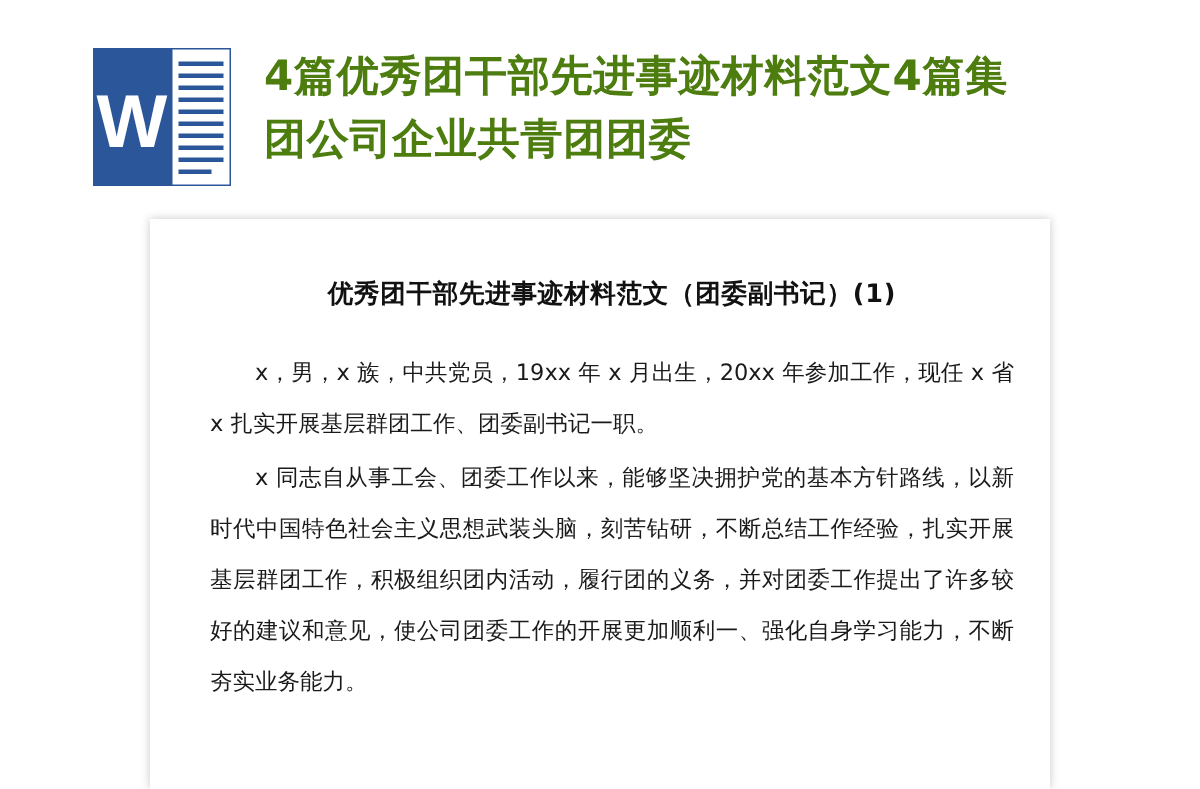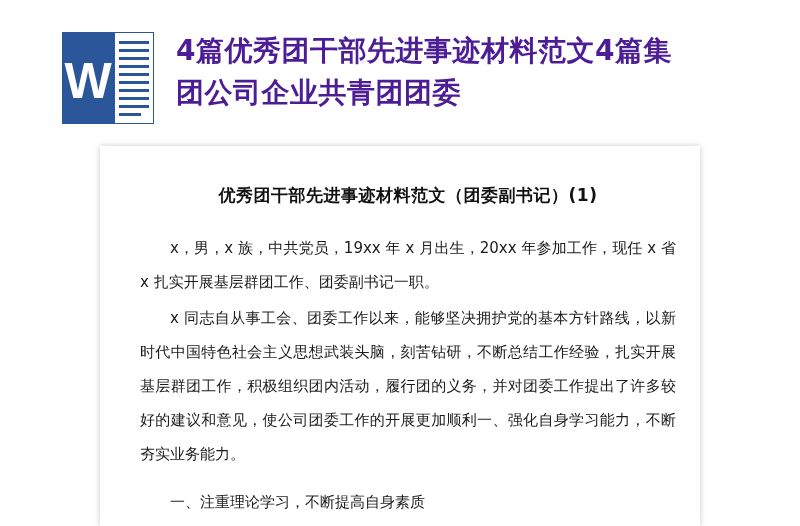--- a/index.html
+++ b/index.html
@@ -41,21 +41,21 @@
     display: block;
   }
   .header-title {
     position: absolute;
     left: 176px;
     top: 30px;
     width: 520px;
     font-size: 28px;
     line-height: 42px;
     font-weight: bold;
-    color: #4c1d95;
+    color: #4d7c0f;
     letter-spacing: 0.5px;
     font-family: "DejaVu Sans", "Liberation Sans", sans-serif;
   }
 
   
   .doc-sheet {
     position: absolute;
     left: 100px;
     top: 146px;
     width: 600px;
@@ -112,16 +112,15 @@
         <rect x="57" y="81" width="22" height="3"></rect>
       </g>
     </svg>
     <div class="header-title">4篇优秀团干部先进事迹材料范文4篇集团公司企业共青团团委</div>
   </div>
 
   <div class="doc-sheet">
     <div class="doc-title">优秀团干部先进事迹材料范文（团委副书记）(1)</div>
     <p class="doc-para">x，男，x 族，中共党员，19xx 年 x 月出生，20xx 年参加工作，现任 x 省 x 扎实开展基层群团工作、团委副书记一职。</p>
     <p class="doc-para">x 同志自从事工会、团委工作以来，能够坚决拥护党的基本方针路线，以新时代中国特色社会主义思想武装头脑，刻苦钻研，不断总结工作经验，扎实开展基层群团工作，积极组织团内活动，履行团的义务，并对团委工作提出了许多较好的建议和意见，使公司团委工作的开展更加顺利一、强化自身学习能力，不断夯实业务能力。</p>
-    <p class="doc-para heading">一、注重理论学习，不断提高自身素质</p>
   </div>
 
 </div>
 
 </body></html>

